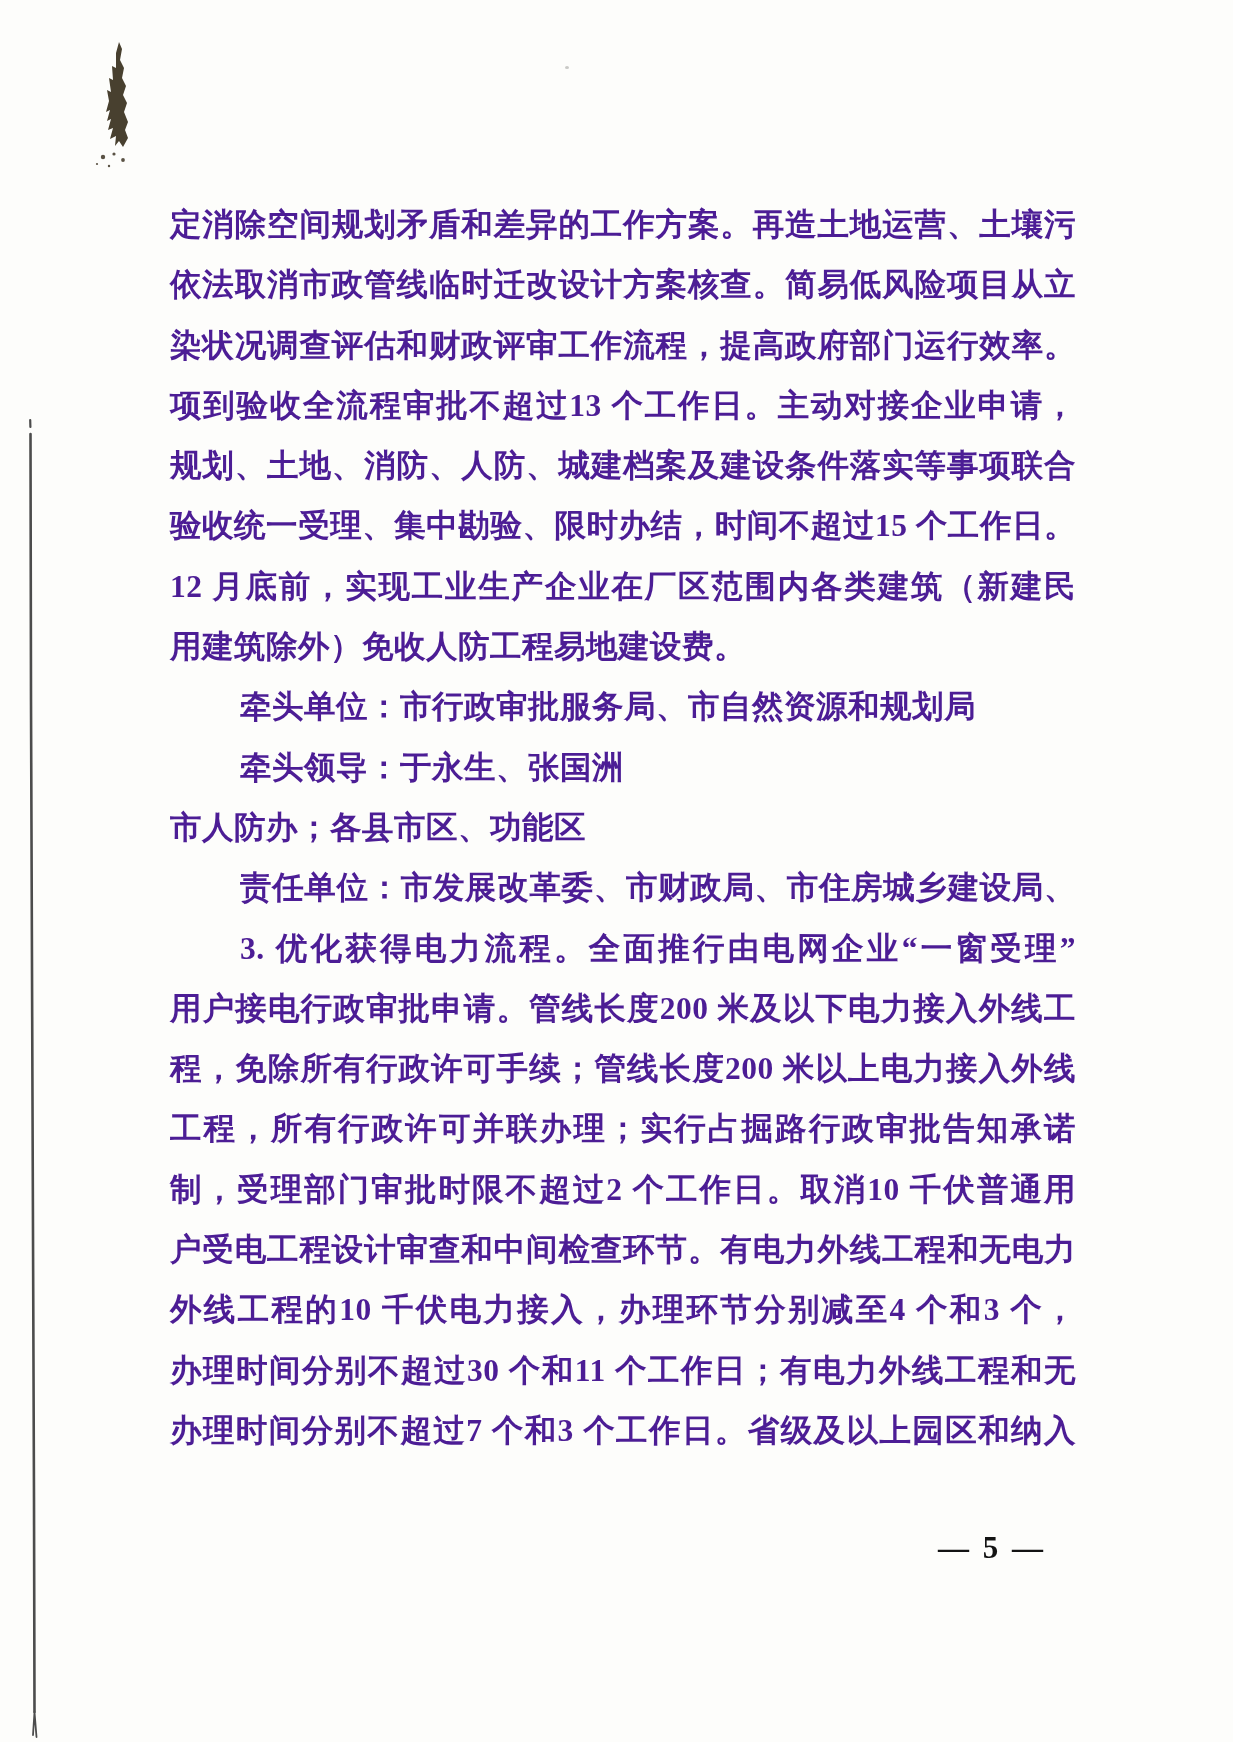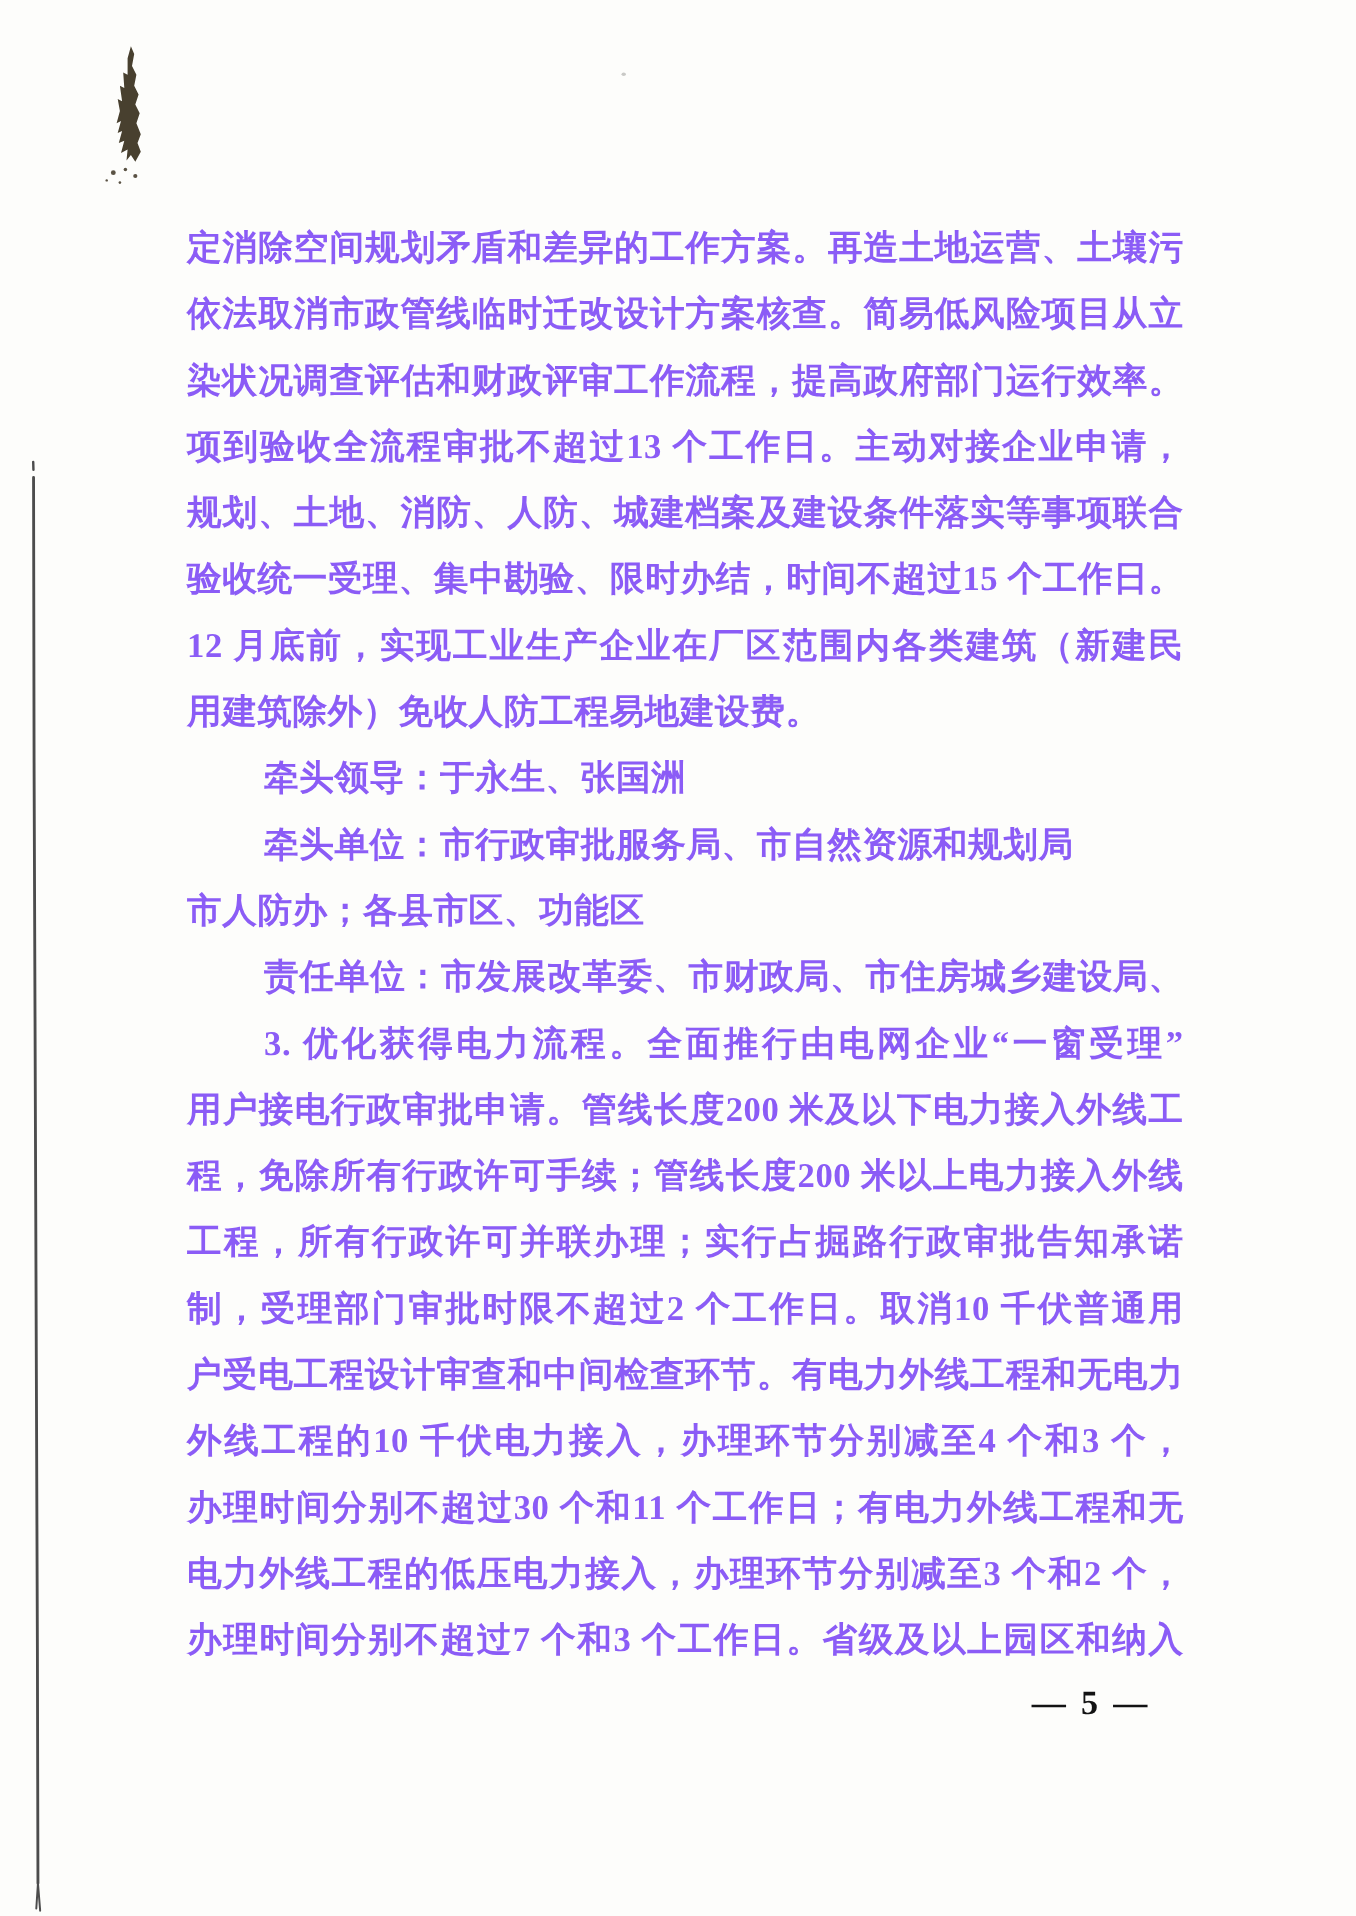--- a/index.html
+++ b/index.html
@@ -102,40 +102,39 @@
 
   <svg class="scan-line" viewBox="0 0 60 1742" aria-hidden="true">
     <path fill="none" stroke-width="2.6" stroke-linecap="round" d="M30.5,434 L31,700 L32.5,1100 L34,1500 L34.5,1712" stroke="#4c4c4c"></path>
     <path fill="none" stroke-width="2.2" stroke-linecap="round" d="M30.2,420 L30.4,427" stroke="#4c4c4c"></path>
     <path fill="none" stroke-width="1.8" stroke-linecap="round" d="M34.5,1712 L33,1735 M34.5,1712 L36.5,1737" stroke="#4c4c4c"></path>
   </svg>
 
   <div class="speck"></div>
   <div class="speck-faint"></div>
 
-  <div class="doc-body" style="color: #8b5cf6;">
+  <div class="doc-body" style="color: #4c1d95;">
       <div class="line justify">定消除空间规划矛盾和差异的工作方案。再造土地运营、土壤污</div>
       <div class="line justify">依法取消市政管线临时迁改设计方案核查。简易低风险项目从立</div>
       <div class="line justify">染状况调查评估和财政评审工作流程，提高政府部门运行效率。</div>
       <div class="line justify">项到验收全流程审批不超过13 个工作日。主动对接企业申请，</div>
       <div class="line justify">规划、土地、消防、人防、城建档案及建设条件落实等事项联合</div>
       <div class="line justify">验收统一受理、集中勘验、限时办结，时间不超过15 个工作日。</div>
       <div class="line justify">12 月底前，实现工业生产企业在厂区范围内各类建筑（新建民</div>
       <div class="line">用建筑除外）免收人防工程易地建设费。</div>
+      <div class="line indent">牵头单位：市行政审批服务局、市自然资源和规划局</div>
       <div class="line indent">牵头领导：于永生、张国洲</div>
-      <div class="line indent">牵头单位：市行政审批服务局、市自然资源和规划局</div>
       <div class="line">市人防办；各县市区、功能区</div>
       <div class="line indent justify">责任单位：市发展改革委、市财政局、市住房城乡建设局、</div>
       <div class="line indent justify">3. 优化获得电力流程。全面推行由电网企业“一窗受理”</div>
       <div class="line justify">用户接电行政审批申请。管线长度200 米及以下电力接入外线工</div>
       <div class="line justify">程，免除所有行政许可手续；管线长度200 米以上电力接入外线</div>
       <div class="line justify">工程，所有行政许可并联办理；实行占掘路行政审批告知承诺</div>
       <div class="line justify">制，受理部门审批时限不超过2 个工作日。取消10 千伏普通用</div>
       <div class="line justify">户受电工程设计审查和中间检查环节。有电力外线工程和无电力</div>
       <div class="line justify">外线工程的10 千伏电力接入，办理环节分别减至4 个和3 个，</div>
       <div class="line justify">办理时间分别不超过30 个和11 个工作日；有电力外线工程和无</div>
-      <div class="line justify">电力外线工程的低压电力接入，办理环节分别减至3 个和2 个，</div>
       <div class="line justify">办理时间分别不超过7 个和3 个工作日。省级及以上园区和纳入</div>
     </div>
 
   <div class="page-number">— 5 —</div>
 
 </div>
 
 </body></html>

